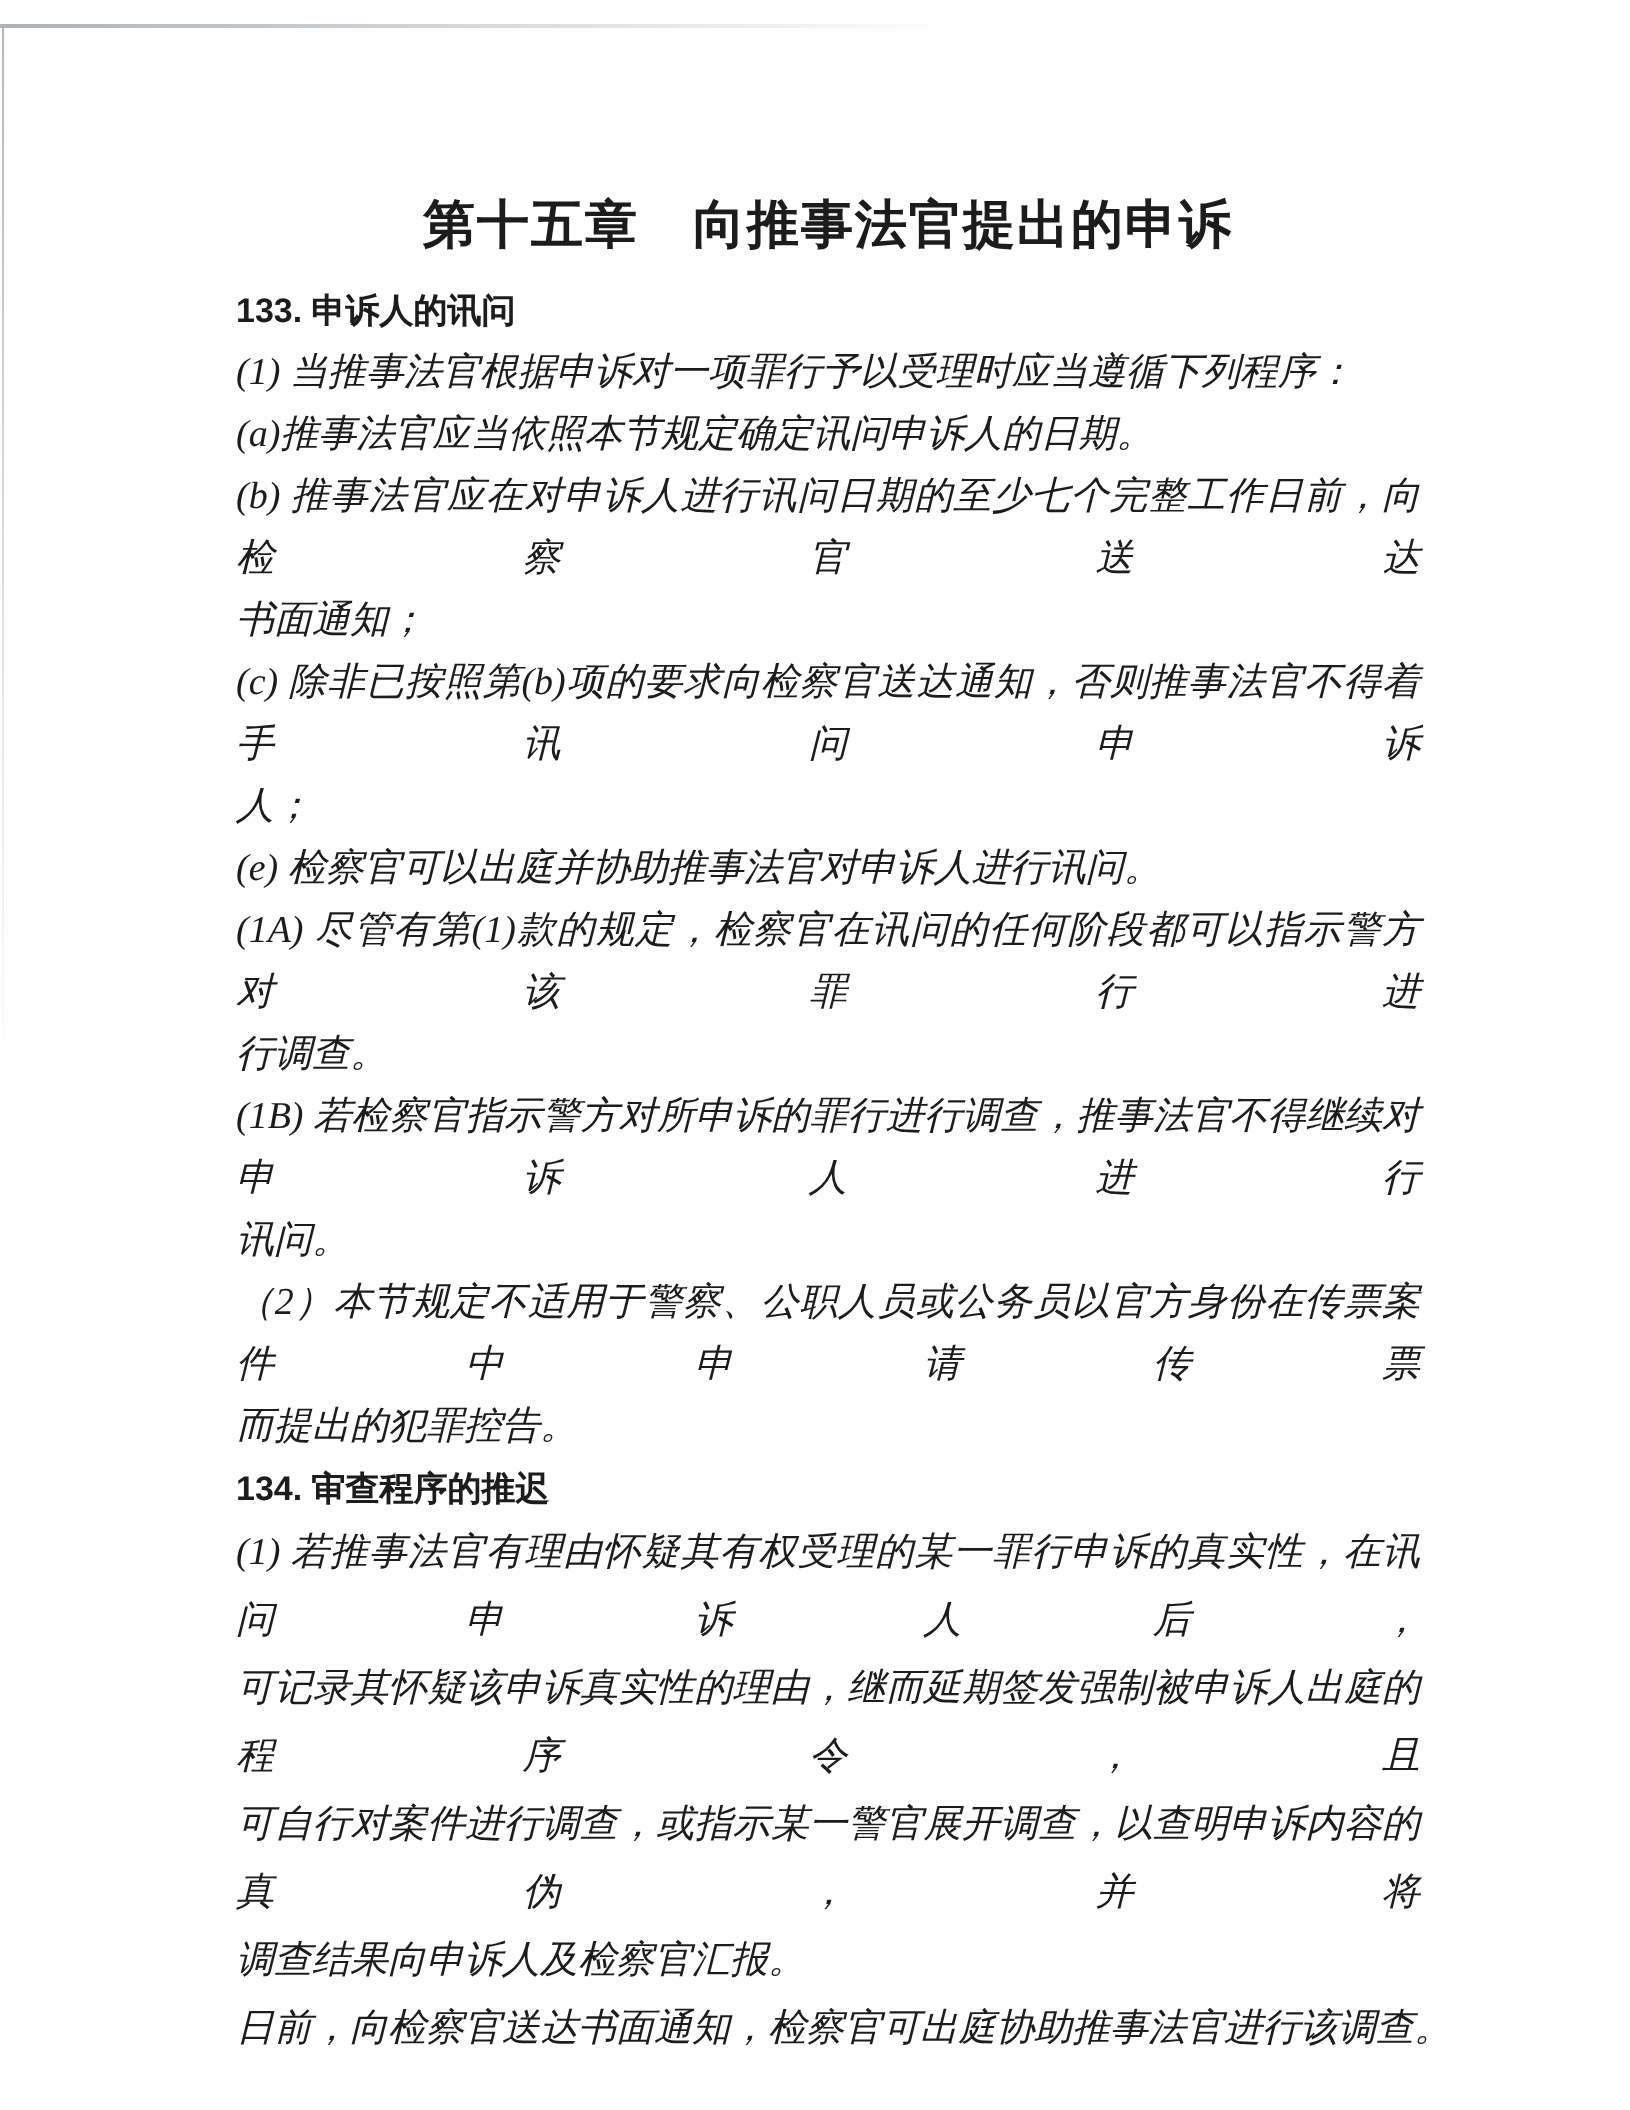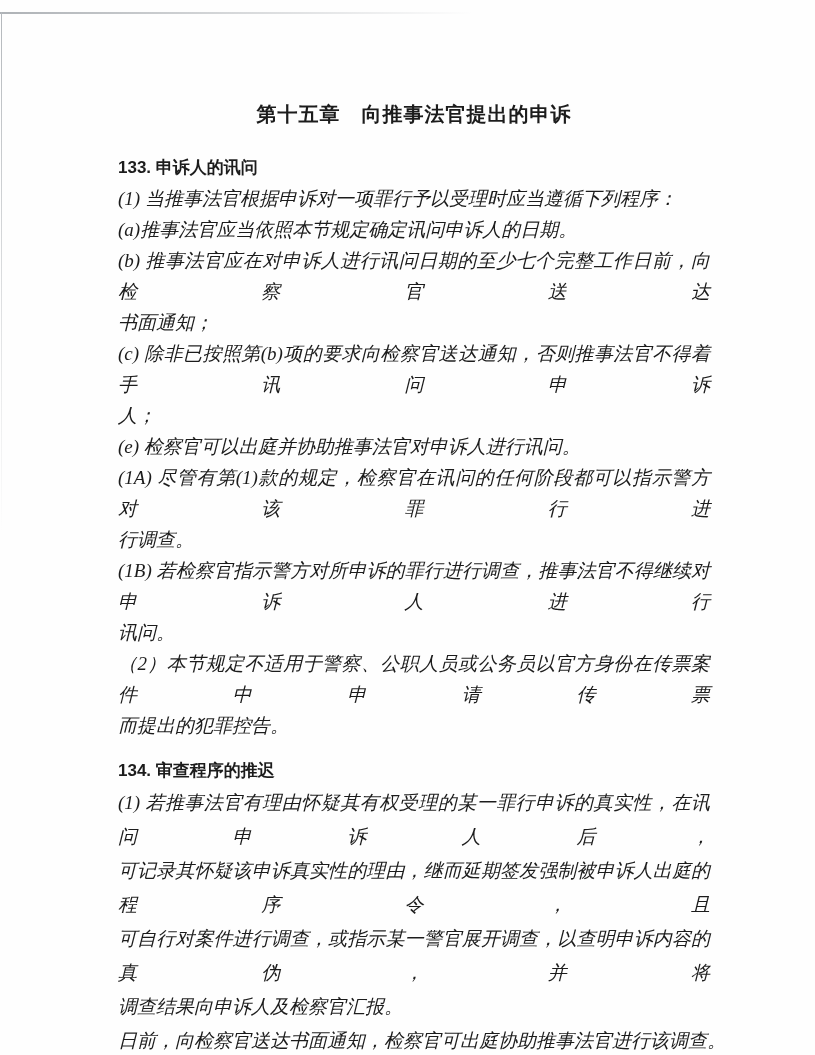--- a/index.html
+++ b/index.html
@@ -31,35 +31,35 @@
   }
   .content {
     position: absolute;
     left: 118px;
     top: 0;
     width: 592px;
   }
   .chapter-title {
     margin-top: 100px;
     text-align: center;
-    font-family: Liberation Sans, sans-serif;
+    font-family: Liberation Mono, monospace;
     font-weight: 700;
-    font-size: 20px;
+    font-size: 26px;
     line-height: 28px;
     letter-spacing: 1px;
     white-space: nowrap;
   }
   .section-heading {
     font-family: "Liberation Sans", "DejaVu Sans", sans-serif;
     font-weight: 700;
     font-size: 17px;
     line-height: 31px;
   }
-  .h-133 { margin-top: 24px; }
-  .h-134 { margin-top: 14px; }
+  .h-133 { margin-top: 12px; }
+  .h-134 { margin-top: 0; }
   .line {
     font-size: 19px;
     line-height: 31px;
     text-align: justify;
     white-space: nowrap;
     font-style: italic;
   }
   .sec-134 .line {
     line-height: 34px;
   }

